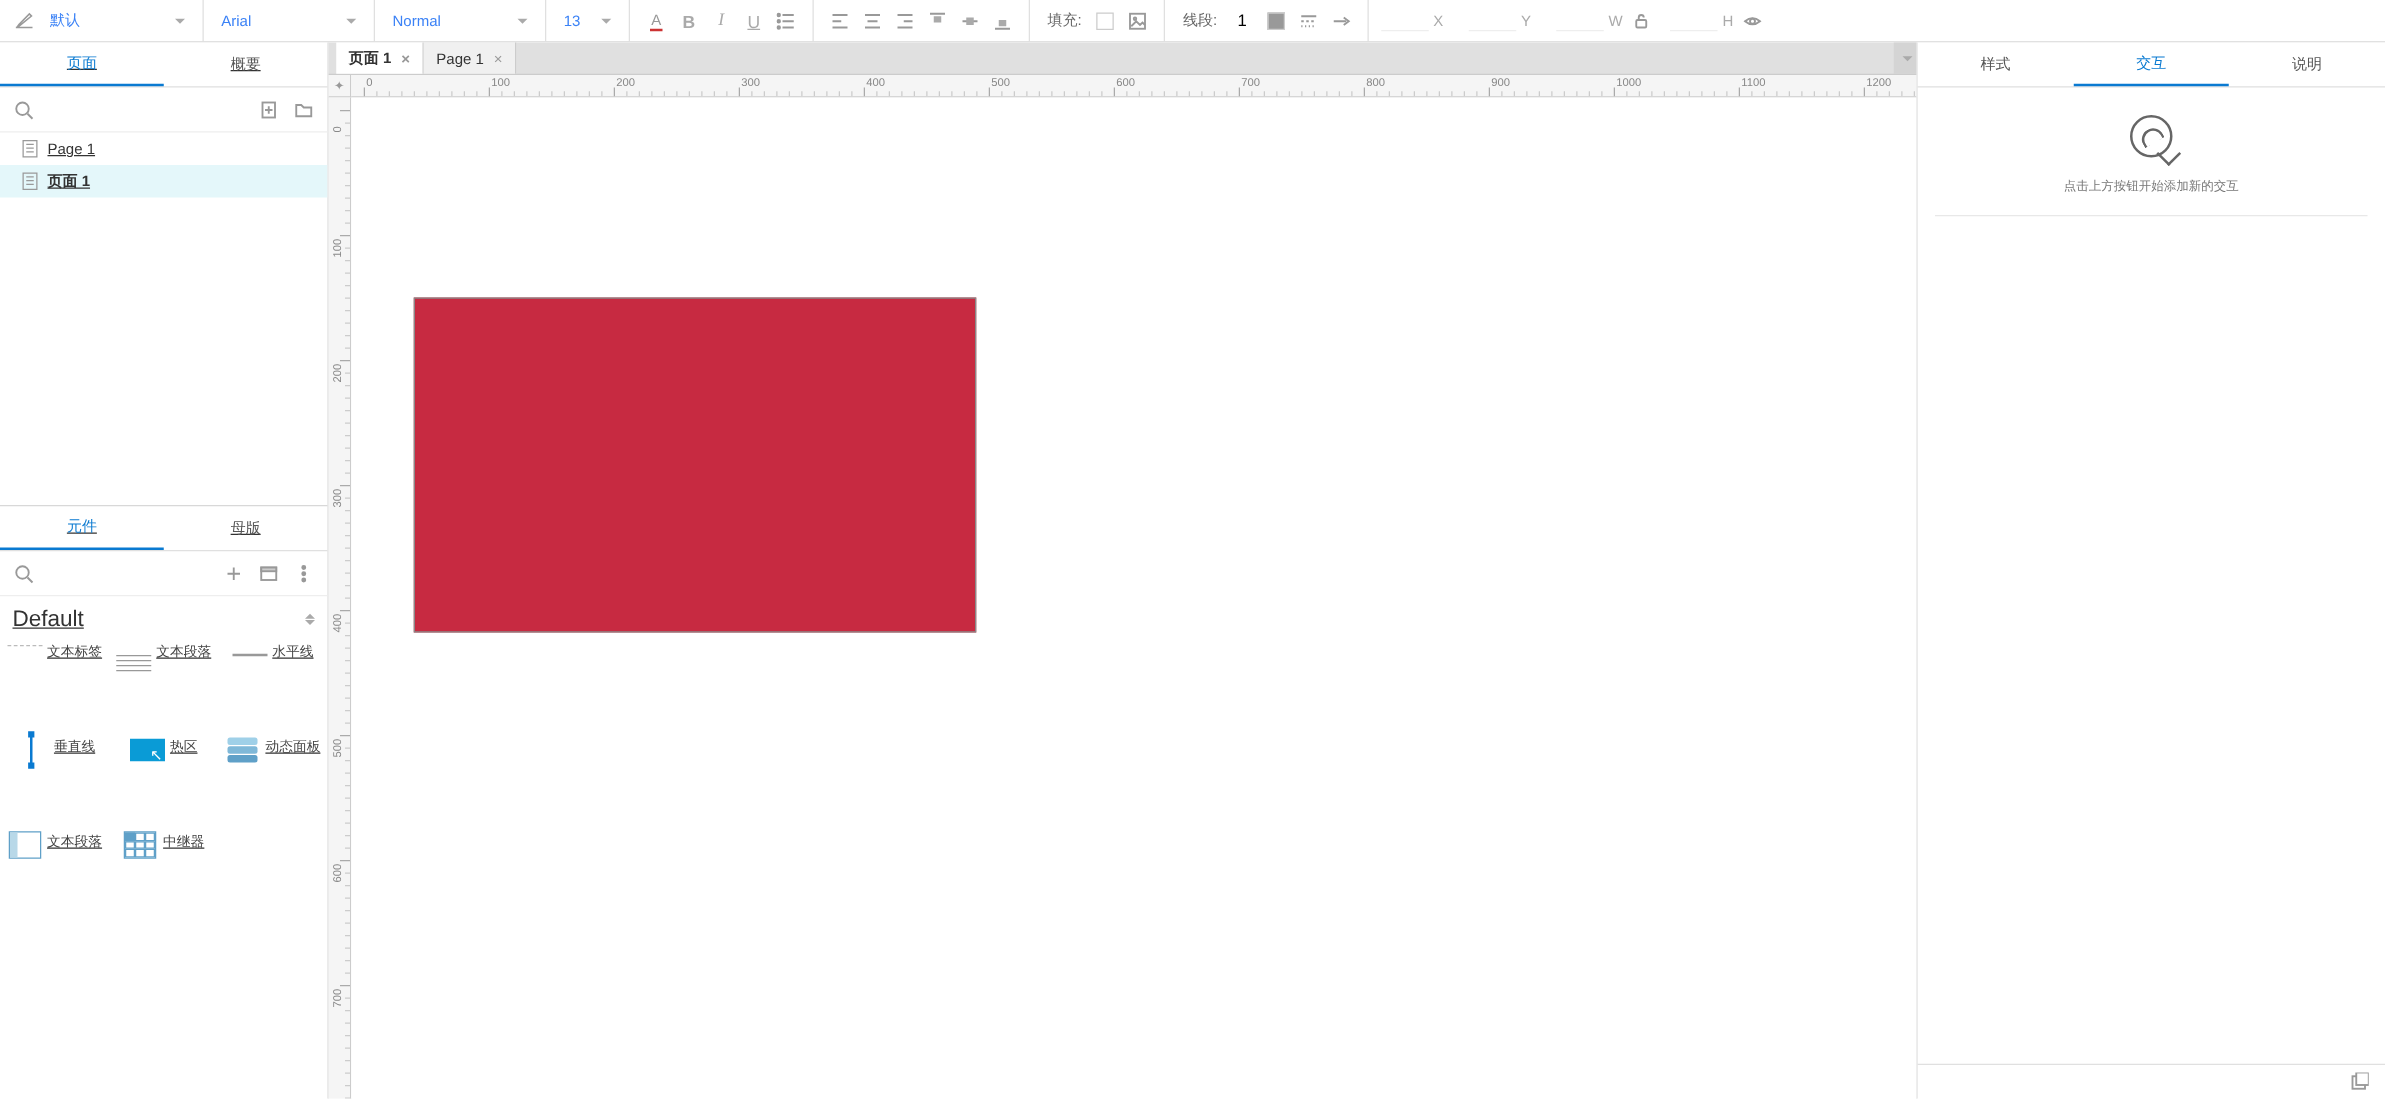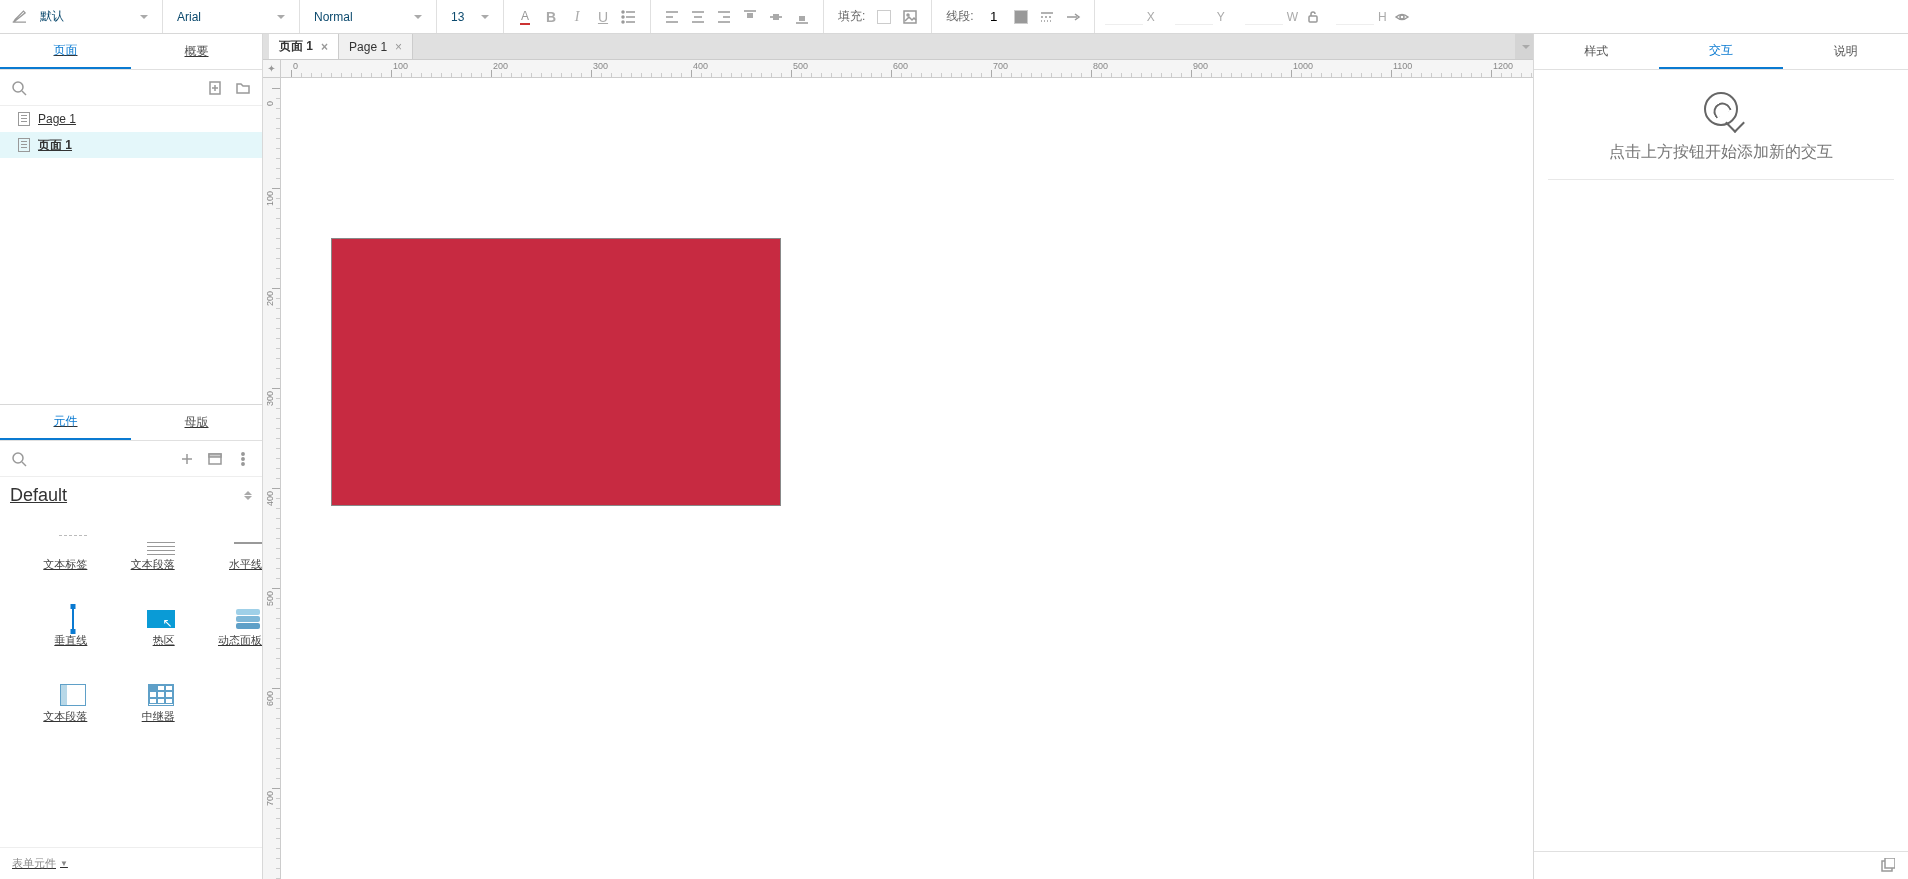--- a/index.html
+++ b/index.html
@@ -1,21 +1,21 @@
 <!DOCTYPE html>
 <html><head>
 <meta charset="utf-8">
 <style>
 * { box-sizing: border-box; margin: 0; padding: 0; font-family: Arial, sans-serif; }
 body { background: #fff; overflow: hidden; font-size: 12px; color: #333; }
 
 
 .toolbar { height: 34px; border-bottom: 1px solid #d8d8d8; display: flex; align-items: center; background: #fff; }
 .tool-group { display: flex; align-items: center; height: 100%; border-right: 1px solid #e0e0e0; padding: 0 8px; }
-.tool-select { display: flex; align-items: center; color: #0c4a6e; padding: 0 6px; height: 100%; cursor: pointer; }
+.tool-select { display: flex; align-items: center; color: #3b82f6; padding: 0 6px; height: 100%; cursor: pointer; }
 .tool-select.wide { width: 120px; justify-content: space-between; }
 .dd-arrow { width: 0; height: 0; border-left: 4px solid transparent; border-right: 4px solid transparent; border-top: 4px solid #aaa; margin-left: 4px; }
 .tool-btn { width: 26px; height: 26px; display: flex; align-items: center; justify-content: center; color: #888; cursor: pointer; }
 .tool-label { color: #666; margin: 0 6px; }
 .coord-group { display: flex; align-items: center; gap: 2px; padding: 0 10px; }
 .coord-label { color: #aaa; font-size: 12px; margin-left: 24px; }
 .coord-input { width: 38px; border: none; border-bottom: 1px solid #eee; text-align: center; }
 .line-val { width: 28px; border:none; text-align:center; }
 
 
@@ -37,21 +37,21 @@
 .page-list { flex:1; overflow:auto; }
 .page-item { display:flex; align-items:center; height:26px; padding:0 18px; cursor:pointer; gap:8px; }
 .page-item.active { background:#e4f7fa; font-weight:bold; }
 .page-icon { width:12px; height:14px; border:1px solid #999; position:relative; }
 .page-icon::before { content:""; position:absolute; left:2px; right:2px; top:2px; height:1px; background:#999; box-shadow:0 3px 0 #999, 0 6px 0 #999; }
 
 
 .lib-panel { border-top:1px solid #d8d8d8; }
 .lib-section-title { padding:8px 10px; font-size:18px; color:#333; display:flex; align-items:center; justify-content:space-between; }
 .lib-grid { display:grid; grid-template-columns: repeat(3,1fr); }
-.lib-item { display:flex; flex-direction:column; align-items:flex-end; justify-content:center; height:76px; cursor:pointer; gap:4px; }
+.lib-item { display:flex; align-items:flex-start; justify-content:center; height:76px; cursor:pointer; gap:4px; }
 .lib-item-label { font-size:11px; color:#444; }
 .lib-shape { width:28px; height:20px; display:flex; align-items:center; justify-content:center; }
 .shape-text-label { width:30px; height:16px; border-top:1px dashed #bbb; }
 .shape-para { width:28px; height:1px; background:#999; box-shadow:0 4px 0 #999, 0 8px 0 #999, 0 12px 0 #999; }
 .shape-hline { width:30px; height:2px; background:#999; }
 .shape-vline { width:2px; height:24px; background:#0a7ad1; }
 .shape-vline-wrap { position:relative; }
 .shape-vline-wrap::before, .shape-vline-wrap::after { content:""; position:absolute; width:5px; height:5px; background:#0a7ad1; left:50%; transform:translateX(-50%); }
 .shape-vline-wrap::before { top:-3px; }
 .shape-vline-wrap::after { bottom:-3px; }
@@ -96,21 +96,21 @@
 
 .right-col { width:375px; border-left:1px solid #d8d8d8; display:flex; flex-direction:column; background:#fff; }
 .r-tabs { display:flex; height:36px; border-bottom:1px solid #e0e0e0; }
 .r-tab { flex:1; display:flex; align-items:center; justify-content:center; cursor:pointer; color:#555; }
 .r-tab.active { color:#0a7ad1; border-bottom:2px solid #0a7ad1; }
 .r-body { flex:1; padding:14px; display:flex; flex-direction:column; align-items:center; gap:16px; }
 .new-inter-btn { width:100%; height:34px; background:#008fe0; color:#fff; border:none; font-size:14px; cursor:pointer; }
 .inter-empty-icon { width:34px; height:34px; border:2.5px solid #666; border-radius:50%; position:relative; margin-top:8px; }
 .inter-empty-icon::after { content:""; position:absolute; right:-6px; bottom:-6px; width:12px; height:12px; border-top:2.5px solid #666; border-left:2.5px solid #666; transform:rotate(-135deg); }
 .inter-empty-icon::before { content:""; position:absolute; left:50%; top:50%; transform:translate(-50%,-50%) rotate(-30deg); width:14px; height:10px; border:2px solid #666; border-bottom:none; border-radius:10px 10px 0 0;}
-.inter-empty-text { color:#777; font-size:16px; }
+.inter-empty-text { color:#777; font-size:10px; }
 .r-divider { height:1px; background:#e8e8e8; width:100%; }
 
 .r-footer { height:28px; border-top:1px solid #e0e0e0; display:flex; align-items:center; justify-content:flex-end; padding:0 10px; }
 
 .swatch { width:14px; height:14px; border:1px solid #ccc; }
 .swatch.white { background:#fff; }
 .swatch.gray { background:#999; }
 
 svg.ic { width:16px; height:16px; stroke:#999; fill:none; stroke-width:1.5; }
 .pencil-icon svg { width:20px; height:16px; }
@@ -410,24 +410,20 @@
                 <span></span>
                 <span></span>
                 <span></span>
                 <span></span>
               </div>
             </div>
             <div class="lib-item-label">中继器</div>
           </div>
         </div>
       <div style="flex:1"></div>
-      <div class="section-footer">
-          <span>表单元件</span>
-          <span style="font-size:8px;">▼</span>
-        </div>
     </div>
   </div>
 
   <div class="canvas-col">
     <div class="page-tabs" id="canvas-tabs">
     <div class="page-tab active">
           <span>页面 1</span>
           <span class="close-x">×</span>
         </div>
         <div class="page-tab">

